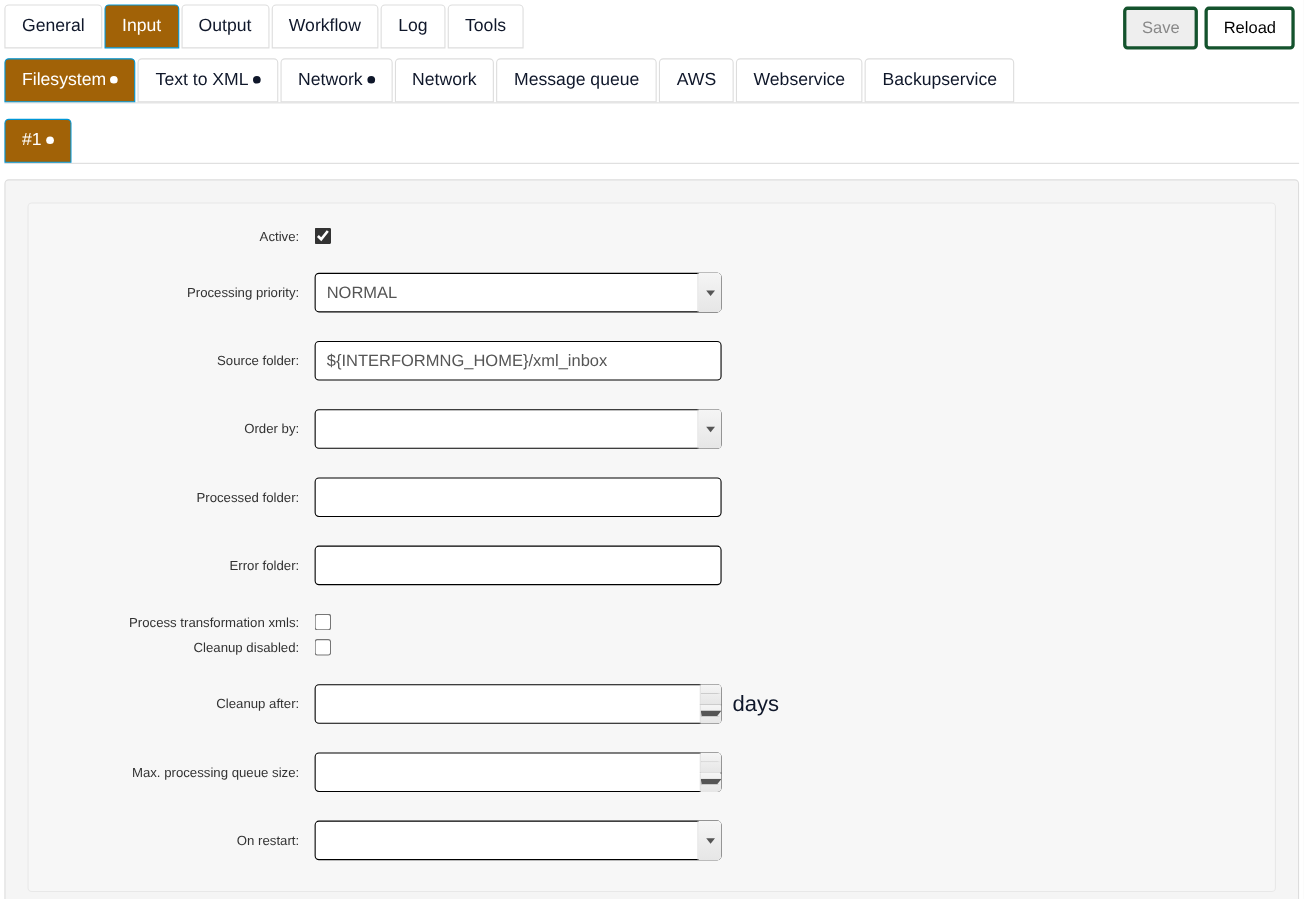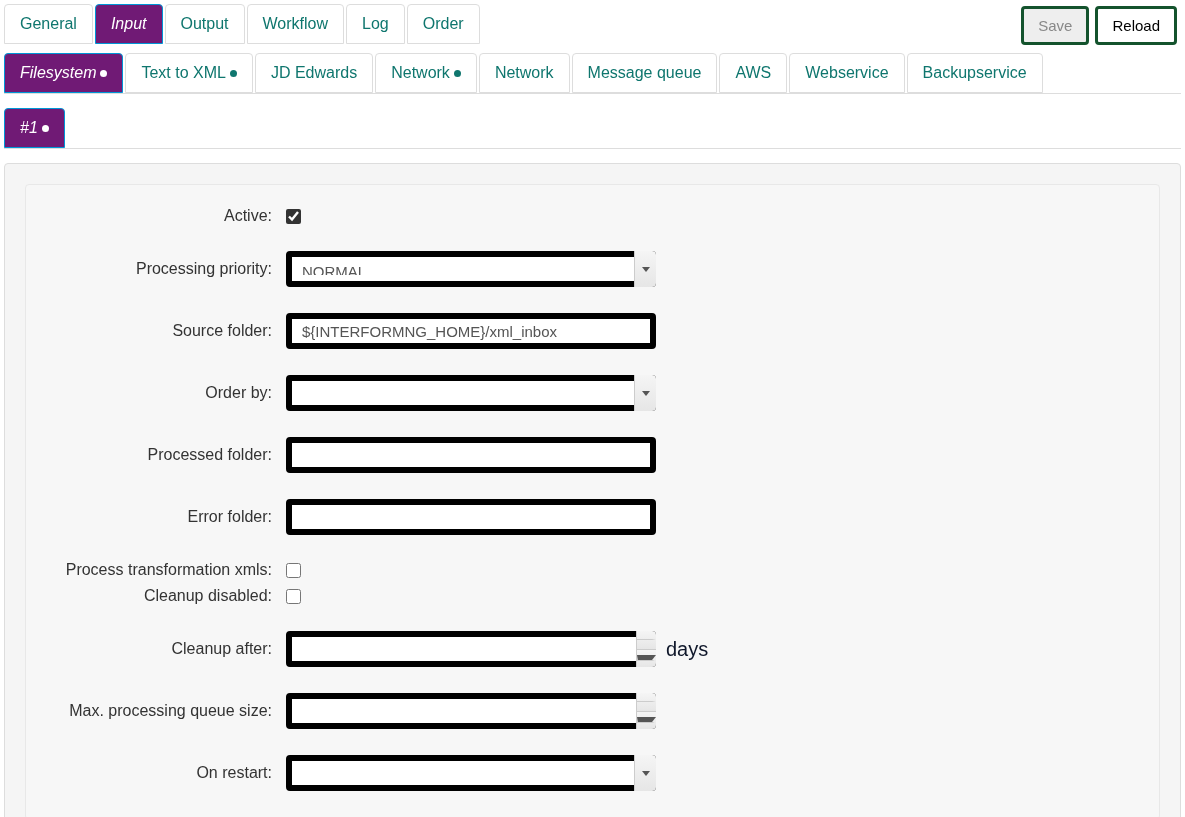--- a/index.html
+++ b/index.html
@@ -20,30 +20,29 @@
     flex-wrap: wrap;
     border-bottom: 1px solid #ddd;
   }
   .main-tabs { border: none; }
   .tab {
     border: 1px solid #ddd;
     border-radius: 4px 4px 0 0;
     margin-right: 2px;
     padding: 10px 15px;
     font-size: 16px;
-    color: #0f766e;
+    color: #0f172a;
     background: #fff;
     cursor: pointer;
     user-select: none;
   }
   .tab.active {
-    background: #701a75;
+    background: #a16207;
     color: #fff;
     border-color: #0096d6;
-    font-style: italic;
   }
   .tab .dot {
     display: inline-block;
     width: 7px;
     height: 7px;
     border-radius: 50%;
     background: currentColor;
     margin-left: 4px;
     vertical-align: middle;
   }
@@ -80,26 +79,26 @@
   .form-row {
     display: flex;
     align-items: center;
     margin-top: 8px;
   }
   .form-row.spaced { margin-top: 26px; }
   .form-label {
     width: 240px;
     text-align: right;
     padding-right: 14px;
-    font-size: 16px;
+    font-size: 12px;
     color: #333;
   }
   .form-control {
     height: 36px;
-    border: 6px solid #000000;
+    border: 1px solid #000000;
     border-radius: 4px;
     padding: 6px 10px;
     font-size: 15px;
     background: #fff;
     color: #555;
   }
   .form-control.wide { width: 370px; }
   .select-wrap {
     position: relative;
     display: inline-block;
@@ -151,33 +150,32 @@
 </head>
 <body>
 
 <div class="top-row">
   <div class="tabs main-tabs">
     <div class="tab">General</div>
     <div class="tab active">Input</div>
     <div class="tab">Output</div>
     <div class="tab">Workflow</div>
     <div class="tab">Log</div>
-    <div class="tab">Order</div>
+    <div class="tab">Tools</div>
   </div>
   <div class="btn-group">
     <button class="btn disabled">Save</button>
     <button class="btn">Reload</button>
   </div>
 </div>
 
 <div class="sub-tabs-wrap">
   <div class="tabs sub-tabs">
     <div class="tab active"><span>Filesystem</span><span class="dot"></span></div>
     <div class="tab"><span>Text to XML</span><span class="dot"></span></div>
-    <div class="tab">JD Edwards</div>
     <div class="tab"><span>Network</span><span class="dot"></span></div>
     <div class="tab">Network</div>
     <div class="tab">Message queue</div>
     <div class="tab">AWS</div>
     <div class="tab">Webservice</div>
     <div class="tab">Backupservice</div>
   </div>
 </div>
 
 <div class="tabs tertiary-tabs">

